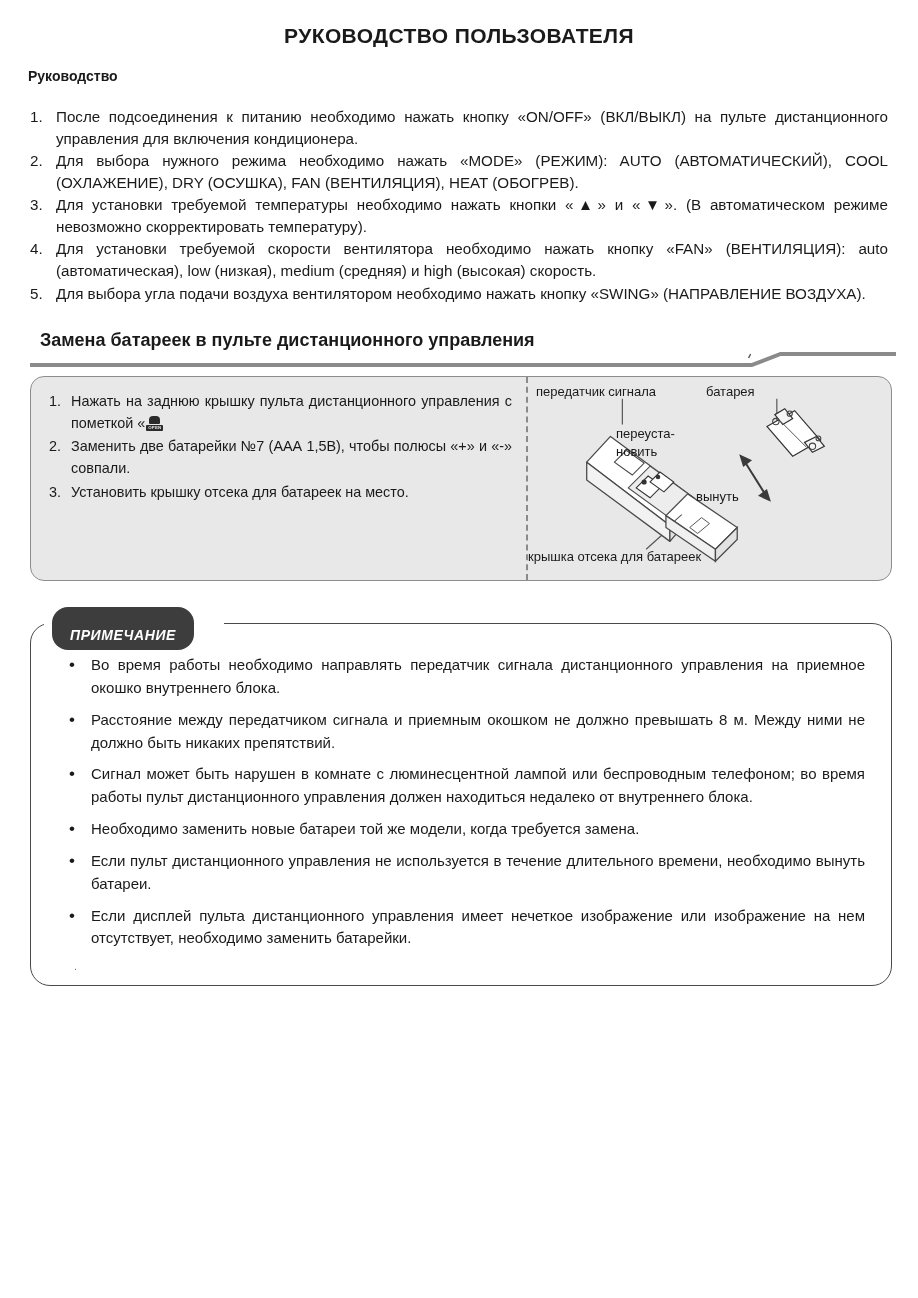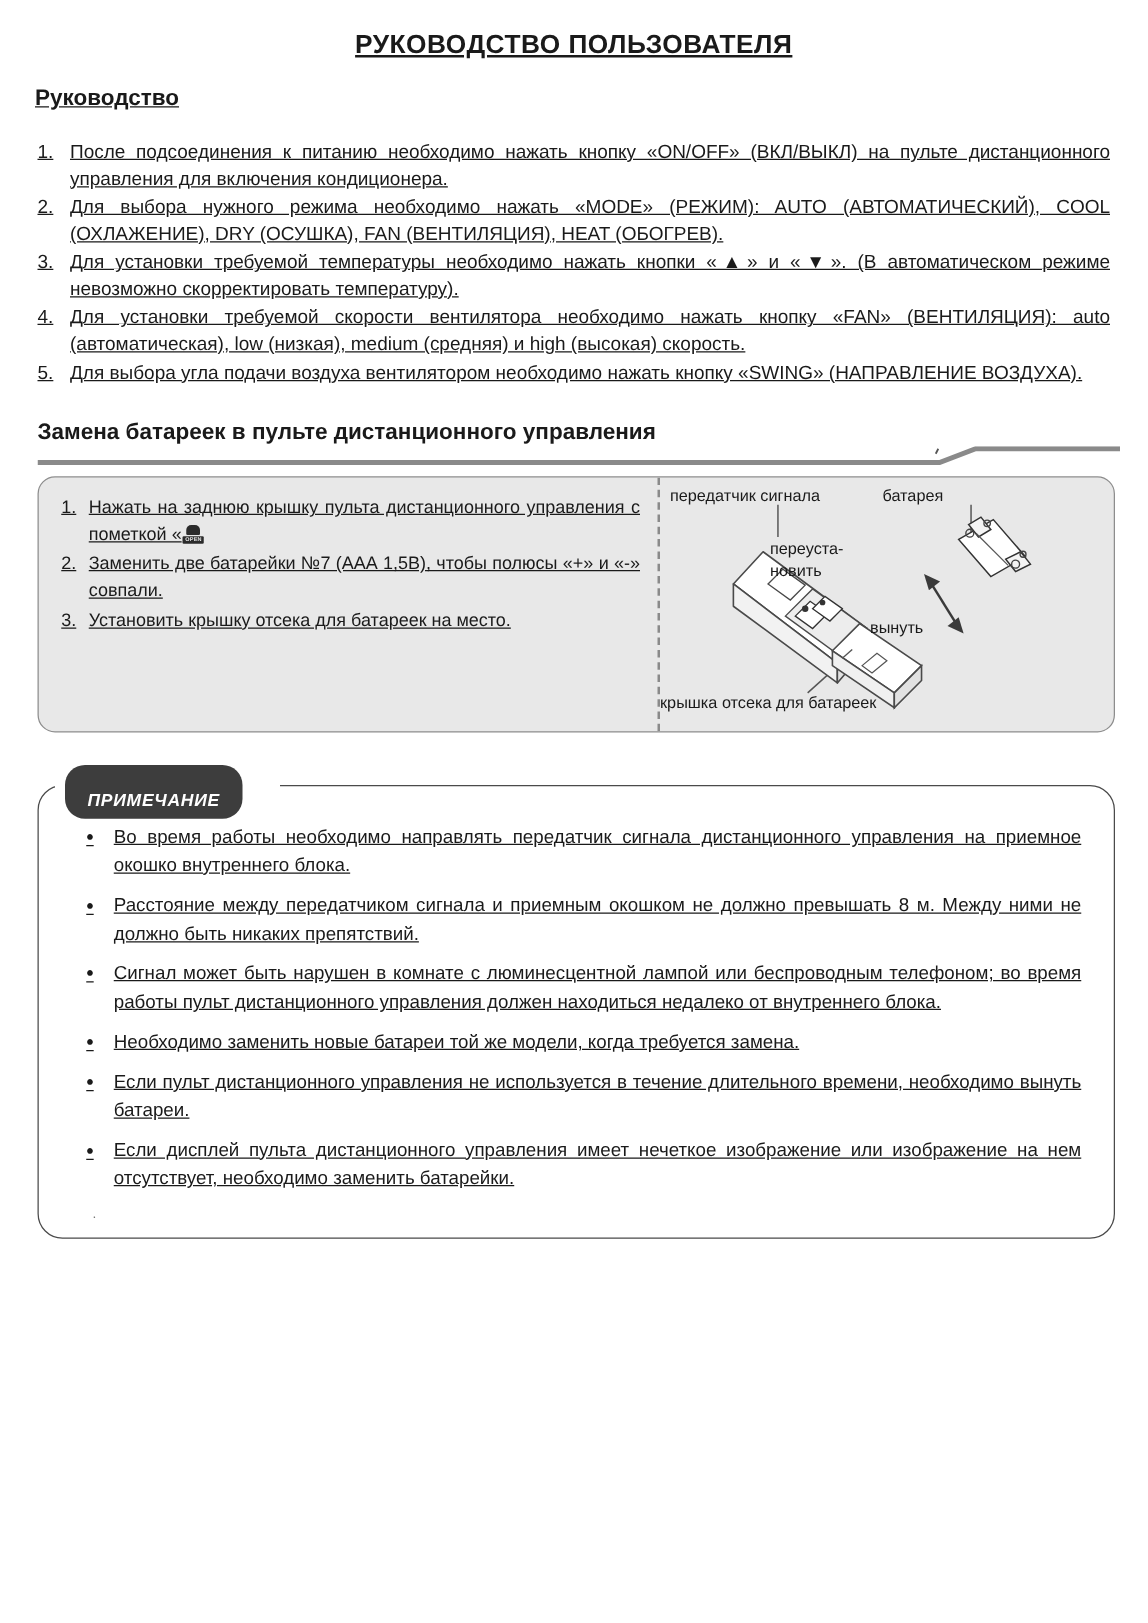--- a/index.html
+++ b/index.html
@@ -9,33 +9,32 @@
     background: #ffffff;
     font-family: "Liberation Sans", sans-serif;
     color: #1a1a1a;
   }
   .page {
     position: relative;
     width: 918px;
     height: 1046px;
     padding: 0;
     overflow: hidden;
-    text-decoration: underline;
   }
 
   
   .doc-title {
     text-align: center;
     font-size: 21px;
     font-weight: bold;
     letter-spacing: 0.4px;
     padding-top: 24px;
   }
   .section-title {
-    font-size: 18px;
+    font-size: 14px;
     font-weight: bold;
     margin: 20px 0 0 28px;
   }
 
   
   .steps {
     margin: 22px 30px 0 30px;
   }
   .step {
     display: flex;
@@ -58,20 +57,21 @@
   
   .battery-head-wrap {
     margin: 26px 0 0 30px;
     position: relative;
     height: 40px;
   }
   .battery-head {
     font-size: 18px;
     font-weight: bold;
     display: inline-block;
+    margin-left: 10px;
   }
   .head-rule {
     position: absolute;
     left: 0;
     right: 22px;
     bottom: 0;
     height: 18px;
   }
   .head-rule svg { display: block; width: 100%; height: 100%; }
 

